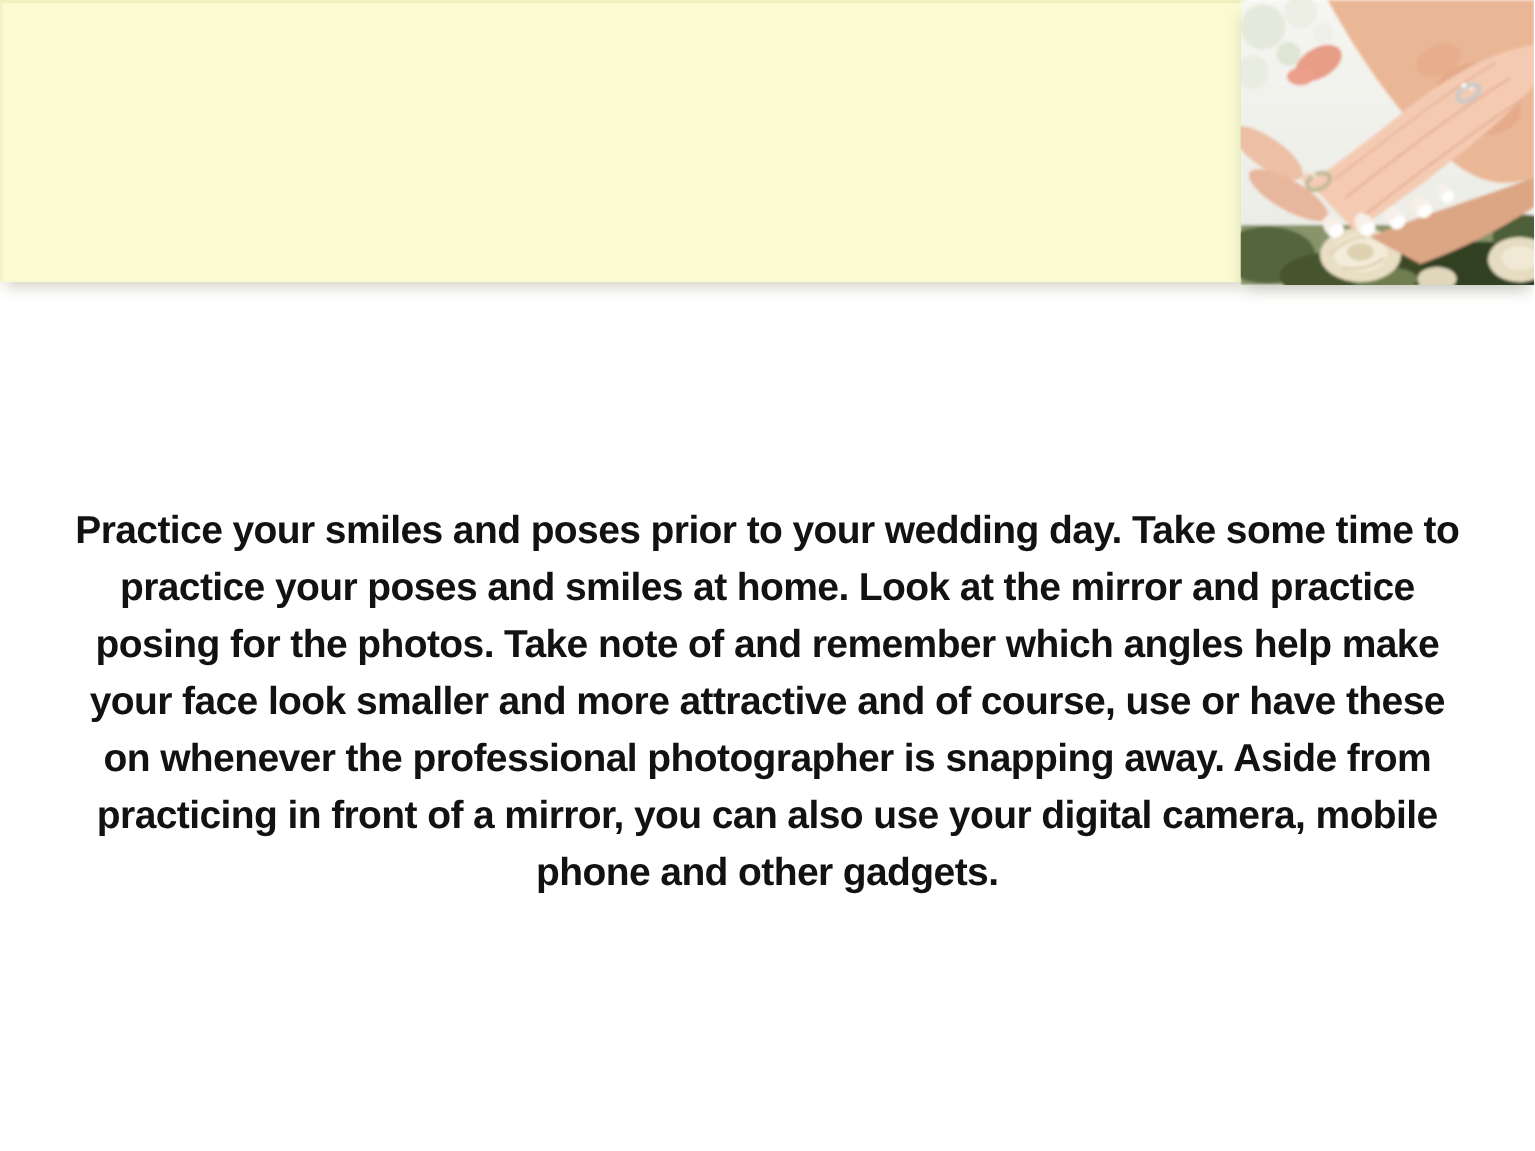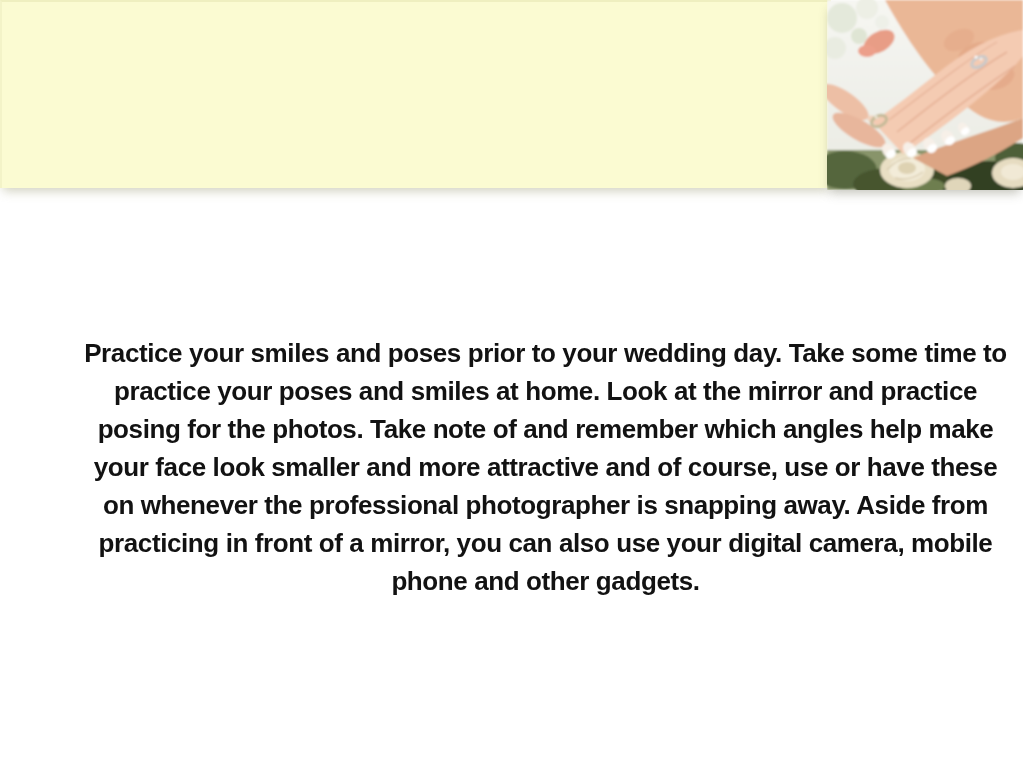--- a/index.html
+++ b/index.html
@@ -44,21 +44,20 @@
     position: absolute;
     left: 50px;
     top: 308px;
     width: 923px;
     text-align: center;
     font-weight: 700;
     font-size: 26px;
     line-height: 38px;
     letter-spacing: -0.4px;
     color: #121212;
-    margin-left: 34px;
   }
 </style>
 </head>
 <body>
 
 <div class="slide">
 
   <div class="title-banner"></div>
 
   <div class="photo-frame" aria-label="Bride and groom hands with wedding rings resting over white roses">

